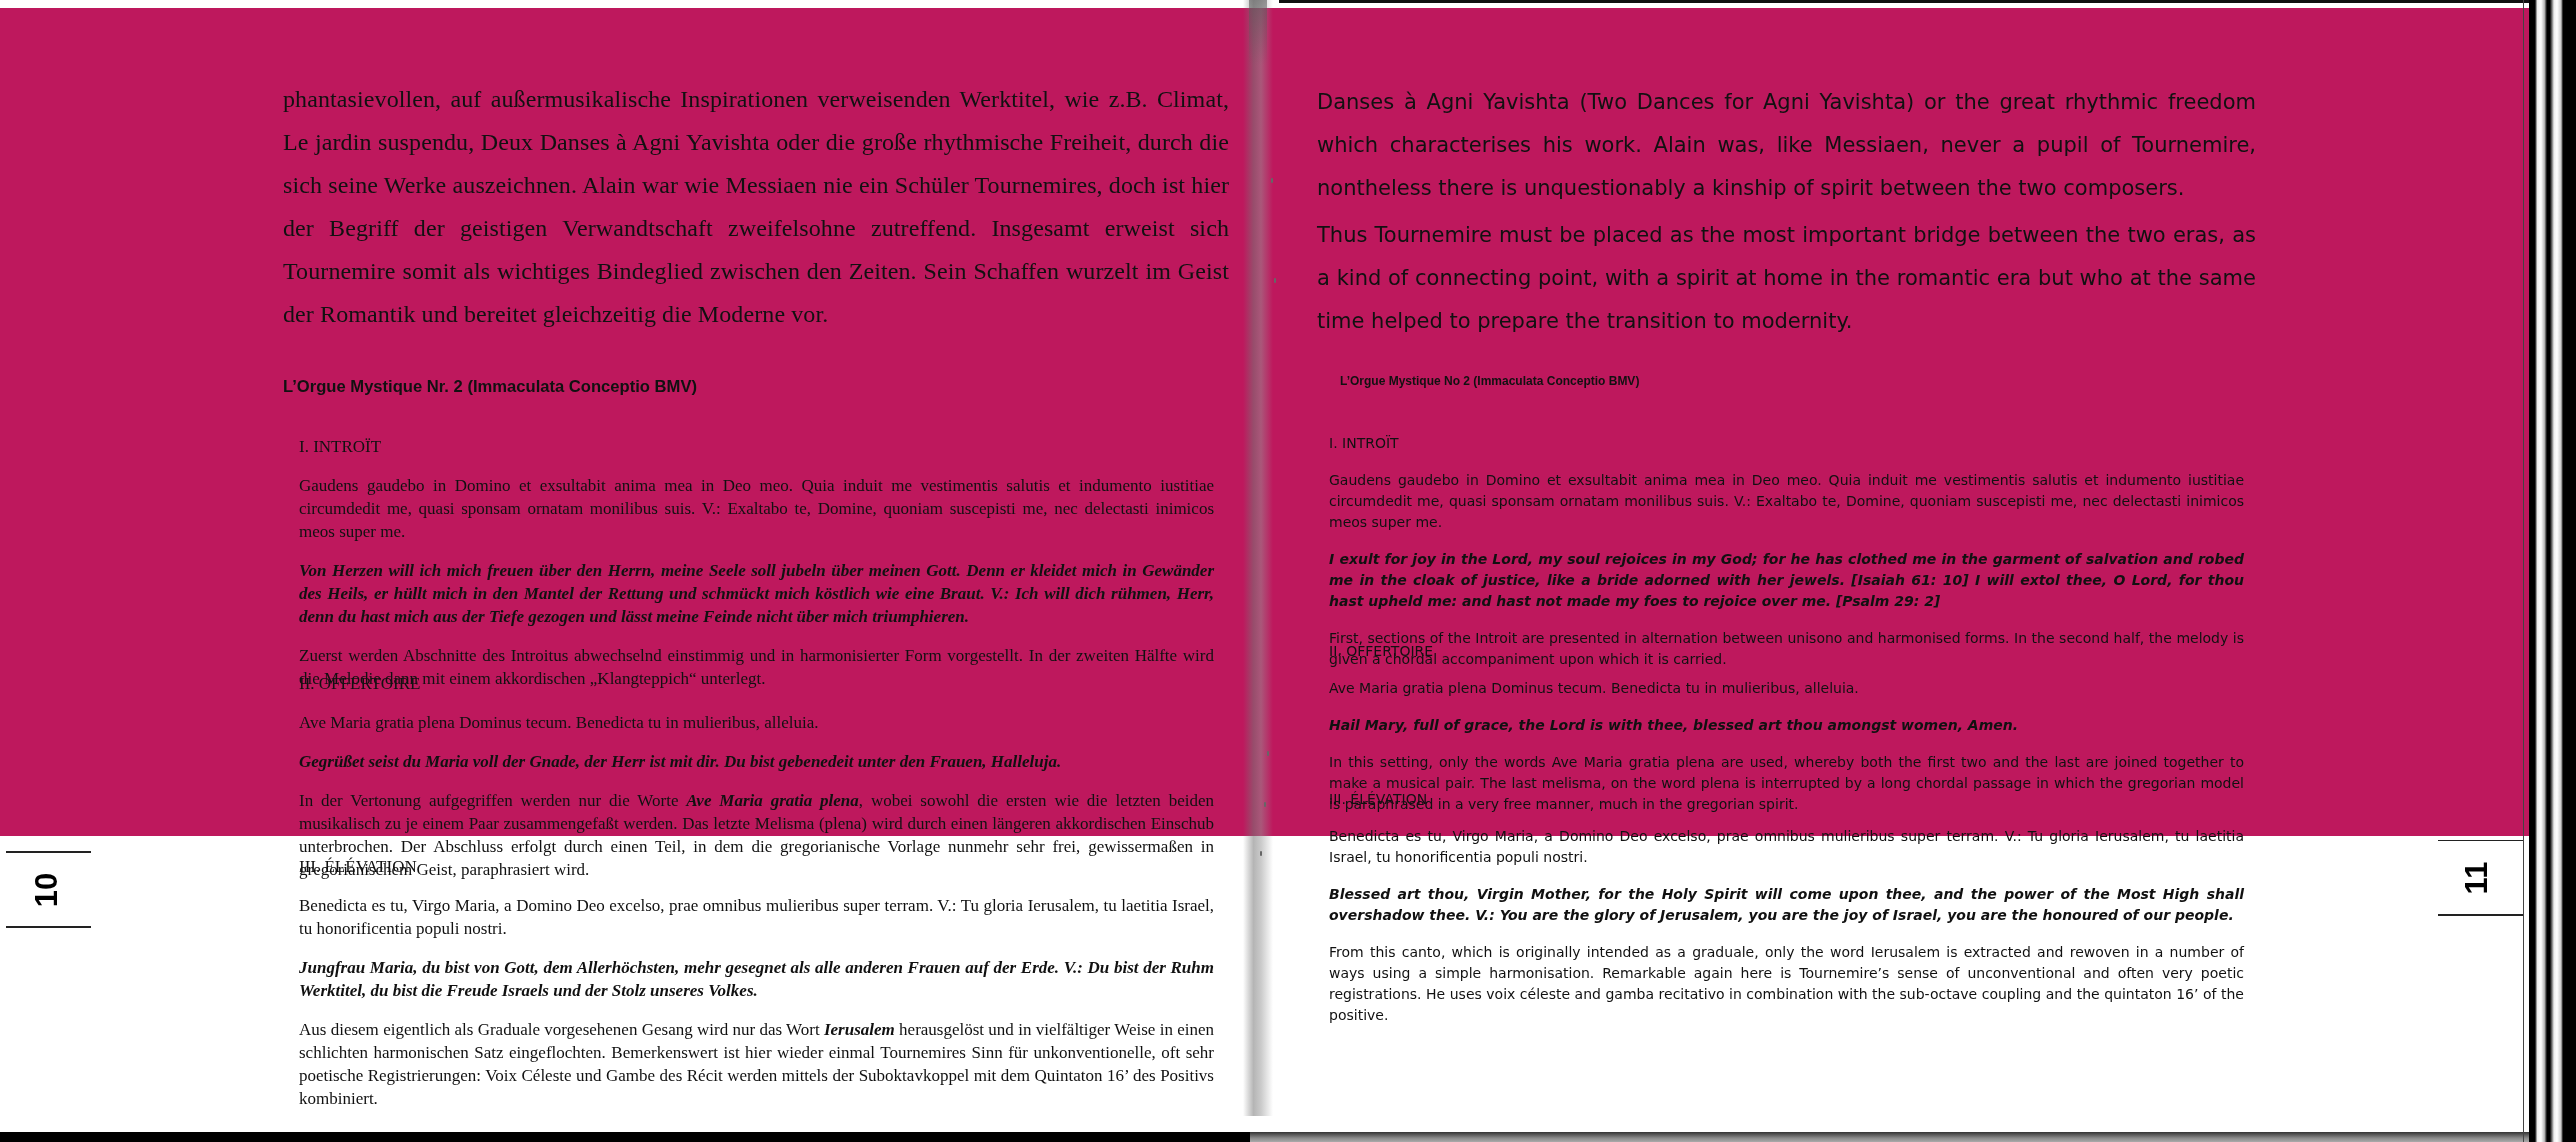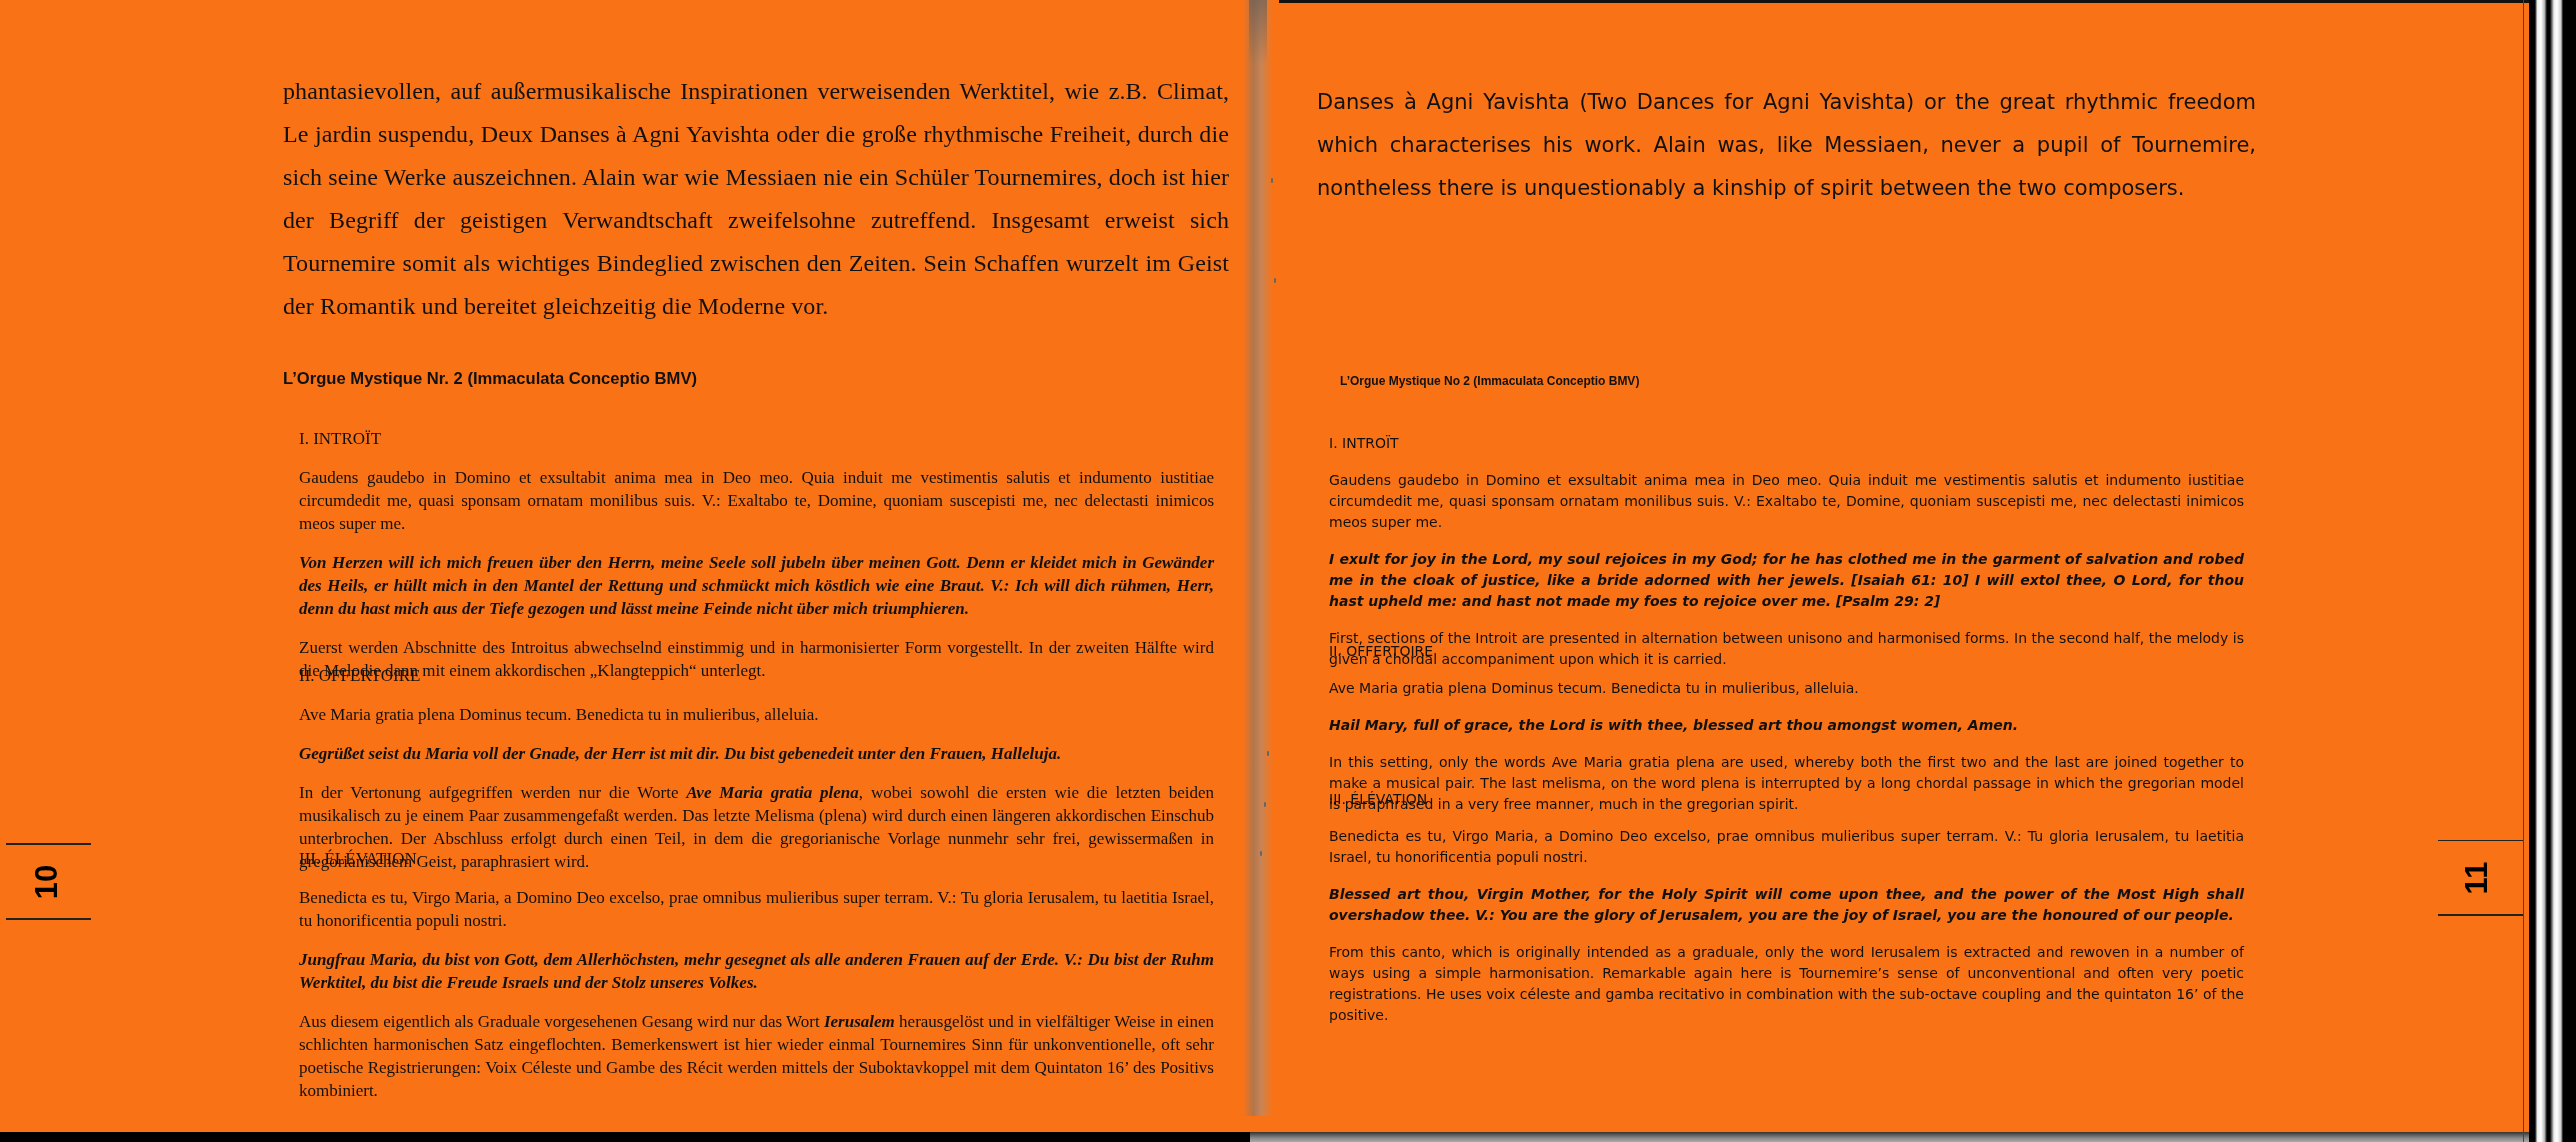--- a/index.html
+++ b/index.html
@@ -1,20 +1,20 @@
 <!DOCTYPE html>
 <html style="font-size:9.5px"><head>
 <meta charset="utf-8">
 <style>
   html, body { margin: 0; padding: 0; }
   body {
     width: 2576px; height: 1142px; position: relative; overflow: hidden;
     background: #ffffff; color: #111;
   }
-  .page { position: absolute; top: 0; height: 1142px; background: #f97316; }
+  .page { position: absolute; top: 8px; height: 828px; background: #be185d; }
   .page-left { left: 0; width: 1254px; }
   .page-right { left: 1254px; width: 1286px; }
   
   .gutter {
     position: absolute; left: 1243px; top: 0; width: 30px; height: 1116px;
     background: linear-gradient(to right, rgba(255,255,255,0) 0%, rgba(120,120,120,0.55) 35%, rgba(150,150,150,0.5) 60%, rgba(255,255,255,0) 100%);
   }
   .gutter-top {
     position: absolute; left: 1249px; top: 0; width: 18px; height: 65px;
     background: linear-gradient(to bottom, rgba(90,90,90,0.6), rgba(255,255,255,0));
@@ -110,20 +110,21 @@
     <div class="rule top"></div>
     <div class="num">10</div>
     <div class="rule bot"></div>
   </div>
 </div>
 
 <div class="page page-right"></div>
 
 <div class="lead-right sans">
   <p class="mh">Danses à Agni Yavishta (Two Dances for Agni Yavishta) or the great rhythmic freedom which characterises his work. Alain was, like Messiaen, never a pupil of Tournemire, nontheless there is unquestionably a kinship of spirit between the two composers.</p>
+  <p class="mh">Thus Tournemire must be placed as the most important bridge between the two eras, as a kind of connecting point, with a spirit at home in the romantic era but who at the same time helped to prepare the transition to modernity.</p>
 </div>
 
 <div class="sec-title right">L’Orgue Mystique No 2 (Immaculata Conceptio BMV)</div>
 
 <div class="block-right sans" style="top:417px;">
   <p>I. INTROÏT</p>
   <p>Gaudens gaudebo in Domino et exsultabit anima mea in Deo meo. Quia induit me vestimentis salutis et indumento iustitiae circumdedit me, quasi sponsam ornatam monilibus suis. V.: Exaltabo te, Domine, quoniam suscepisti me, nec delectasti inimicos meos super me.</p>
   <p class="it">I exult for joy in the Lord, my soul rejoices in my God; for he has clothed me in the garment of salvation and robed me in the cloak of justice, like a bride adorned with her jewels. [Isaiah 61: 10] I will extol thee, O Lord, for thou hast upheld me: and hast not made my foes to rejoice over me. [Psalm 29: 2]</p>
   <p>First, sections of the Introit are presented in alternation between unisono and harmonised forms. In the second half, the melody is given a chordal accompaniment upon which it is carried.</p>
 </div>

